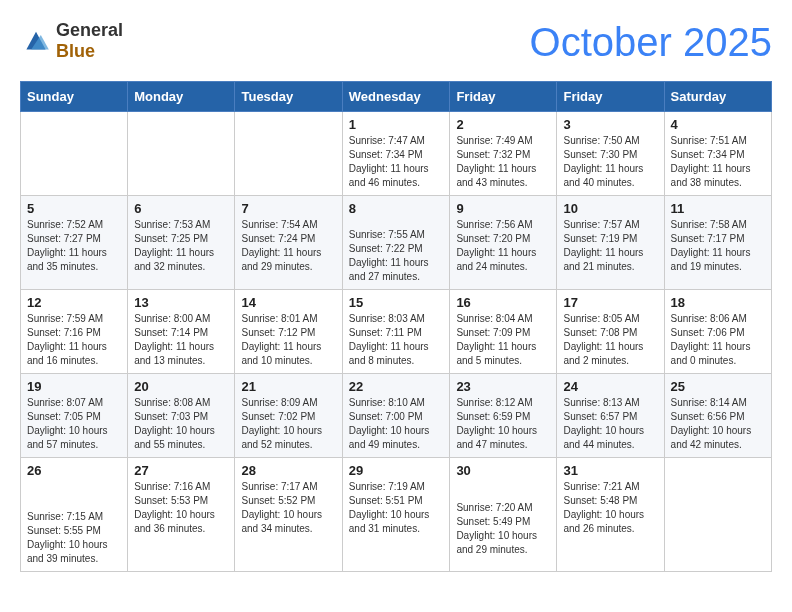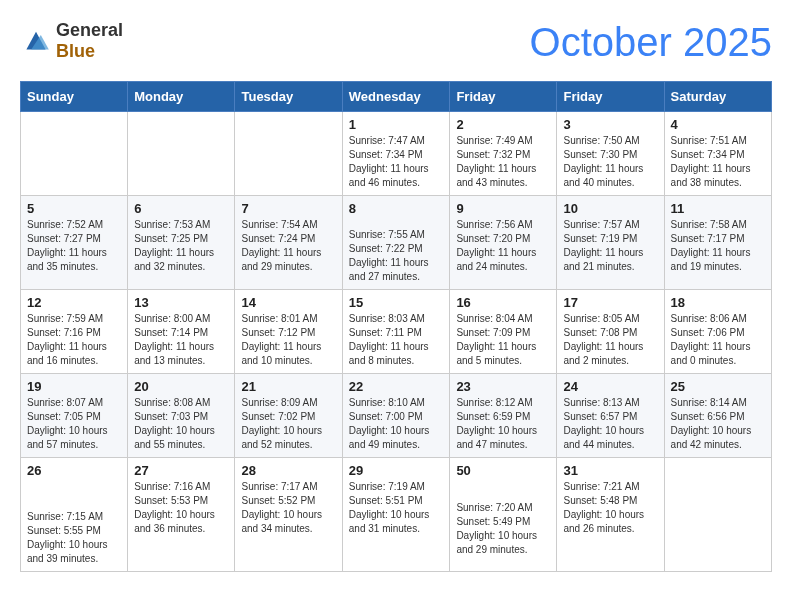--- a/index.html
+++ b/index.html
@@ -308,21 +308,21 @@
 Sunset: 5:52 PM
 Daylight: 10 hours and 34 minutes.</div>
         </td>
         <td>
           <span class="day-number">29</span>
           <div class="cell-content" style="white-space: pre-line;">Sunrise: 7:19 AM
 Sunset: 5:51 PM
 Daylight: 10 hours and 31 minutes.</div>
         </td>
         <td>
-          <span class="day-number">50</span>
+          <span class="day-number">30</span>
           <div class="cell-content" style="white-space: pre-line; margin-top: 23px;">Sunrise: 7:20 AM
 Sunset: 5:49 PM
 Daylight: 10 hours and 29 minutes.</div>
         </td>
         <td>
           <span class="day-number">31</span>
           <div class="cell-content" style="white-space: pre-line;">Sunrise: 7:21 AM
 Sunset: 5:48 PM
 Daylight: 10 hours and 26 minutes.</div>
         </td>

